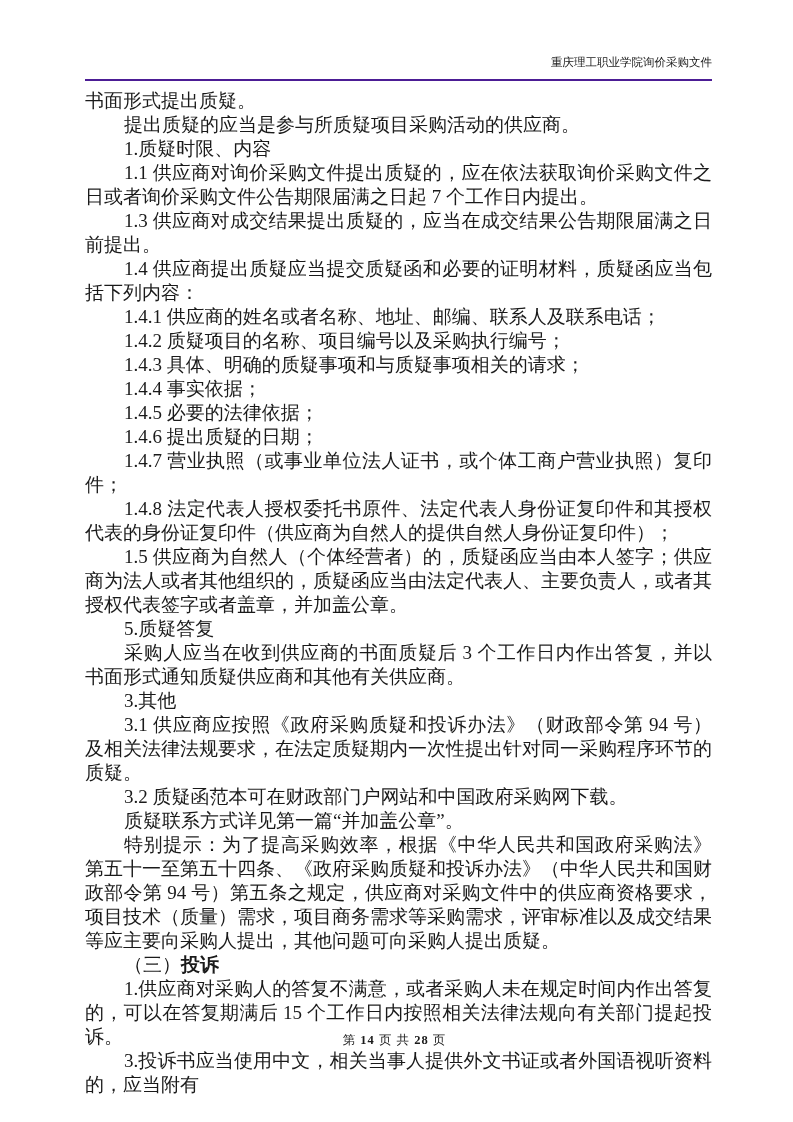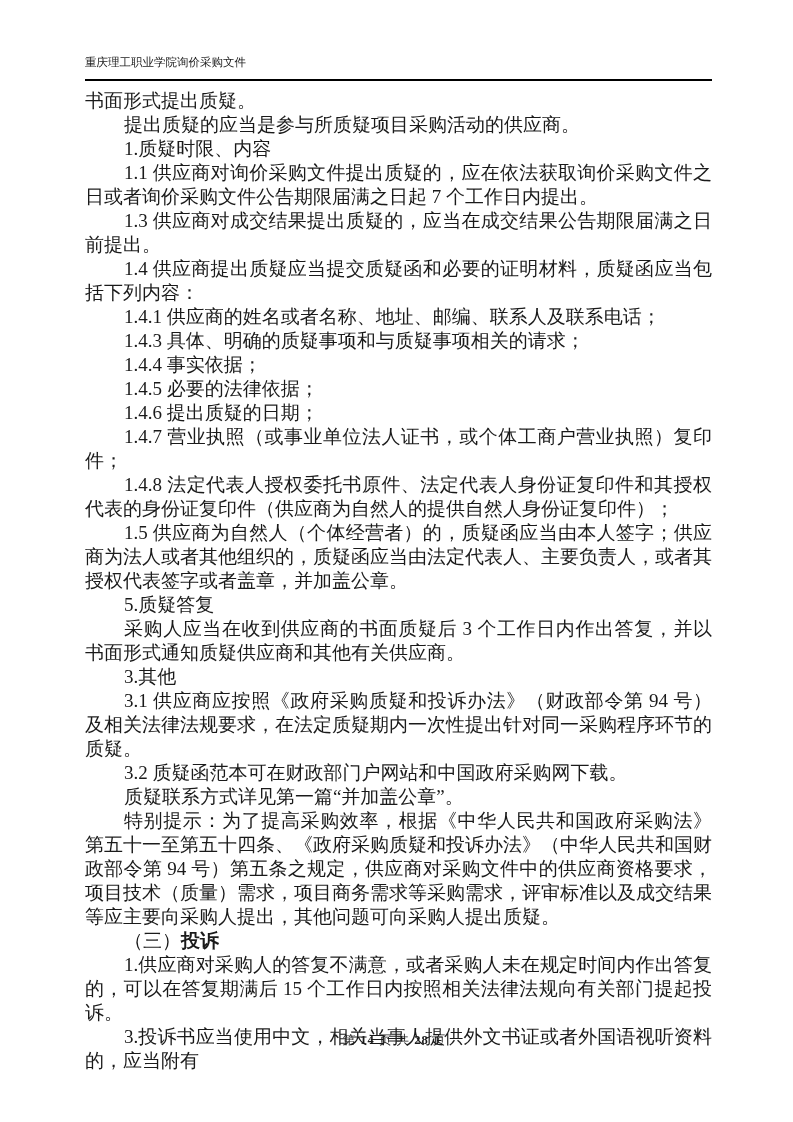--- a/index.html
+++ b/index.html
@@ -15,25 +15,25 @@
     color: #1a1a1a;
     font-family: "Liberation Serif", "DejaVu Serif", serif;
     overflow: hidden;
   }
   .header {
     position: absolute;
     left: 85px;
     right: 81px;
     top: 55px;
     display: flex;
-    justify-content: flex-start;
+    justify-content: flex-end;
     align-items: flex-end;
     font-size: 11.5px;
     padding-bottom: 9px;
-    border-bottom: 2px solid #000000;
+    border-bottom: 2px solid #4c1d95;
   }
   .content {
     position: absolute;
     left: 85px;
     top: 89px;
     width: 627px;
     font-size: 19px;
     line-height: 24px;
     text-align: justify;
     text-justify: inter-character;
@@ -69,20 +69,21 @@
   </div>
 
   <div class="content">
       <p><span>书面形式提出质疑。</span></p>
       <p class="indent"><span>提出质疑的应当是参与所质疑项目采购活动的供应商。</span></p>
       <p class="indent"><span>1.质疑时限、内容</span></p>
       <p class="indent"><span>1.1 供应商对询价采购文件提出质疑的，应在依法获取询价采购文件之日或者询价采购文件公告期限届满之日起 7 个工作日内提出。</span></p>
       <p class="indent"><span>1.3 供应商对成交结果提出质疑的，应当在成交结果公告期限届满之日前提出。</span></p>
       <p class="indent"><span>1.4 供应商提出质疑应当提交质疑函和必要的证明材料，质疑函应当包括下列内容：</span></p>
       <p class="indent"><span>1.4.1 供应商的姓名或者名称、地址、邮编、联系人及联系电话；</span></p>
+      <p class="indent"><span>1.4.2 质疑项目的名称、项目编号以及采购执行编号；</span></p>
       <p class="indent"><span>1.4.3 具体、明确的质疑事项和与质疑事项相关的请求；</span></p>
       <p class="indent"><span>1.4.4 事实依据；</span></p>
       <p class="indent"><span>1.4.5 必要的法律依据；</span></p>
       <p class="indent"><span>1.4.6 提出质疑的日期；</span></p>
       <p class="indent"><span>1.4.7 营业执照（或事业单位法人证书，或个体工商户营业执照）复印件；</span></p>
       <p class="indent"><span>1.4.8 法定代表人授权委托书原件、法定代表人身份证复印件和其授权代表的身份证复印件（供应商为自然人的提供自然人身份证复印件）；</span></p>
       <p class="indent"><span>1.5 供应商为自然人（个体经营者）的，质疑函应当由本人签字；供应商为法人或者其他组织的，质疑函应当由法定代表人、主要负责人，或者其授权代表签字或者盖章，并加盖公章。</span></p>
       <p class="indent"><span>5.质疑答复</span></p>
       <p class="indent"><span>采购人应当在收到供应商的书面质疑后 3 个工作日内作出答复，并以书面形式通知质疑供应商和其他有关供应商。</span></p>
       <p class="indent"><span>3.其他</span></p>

